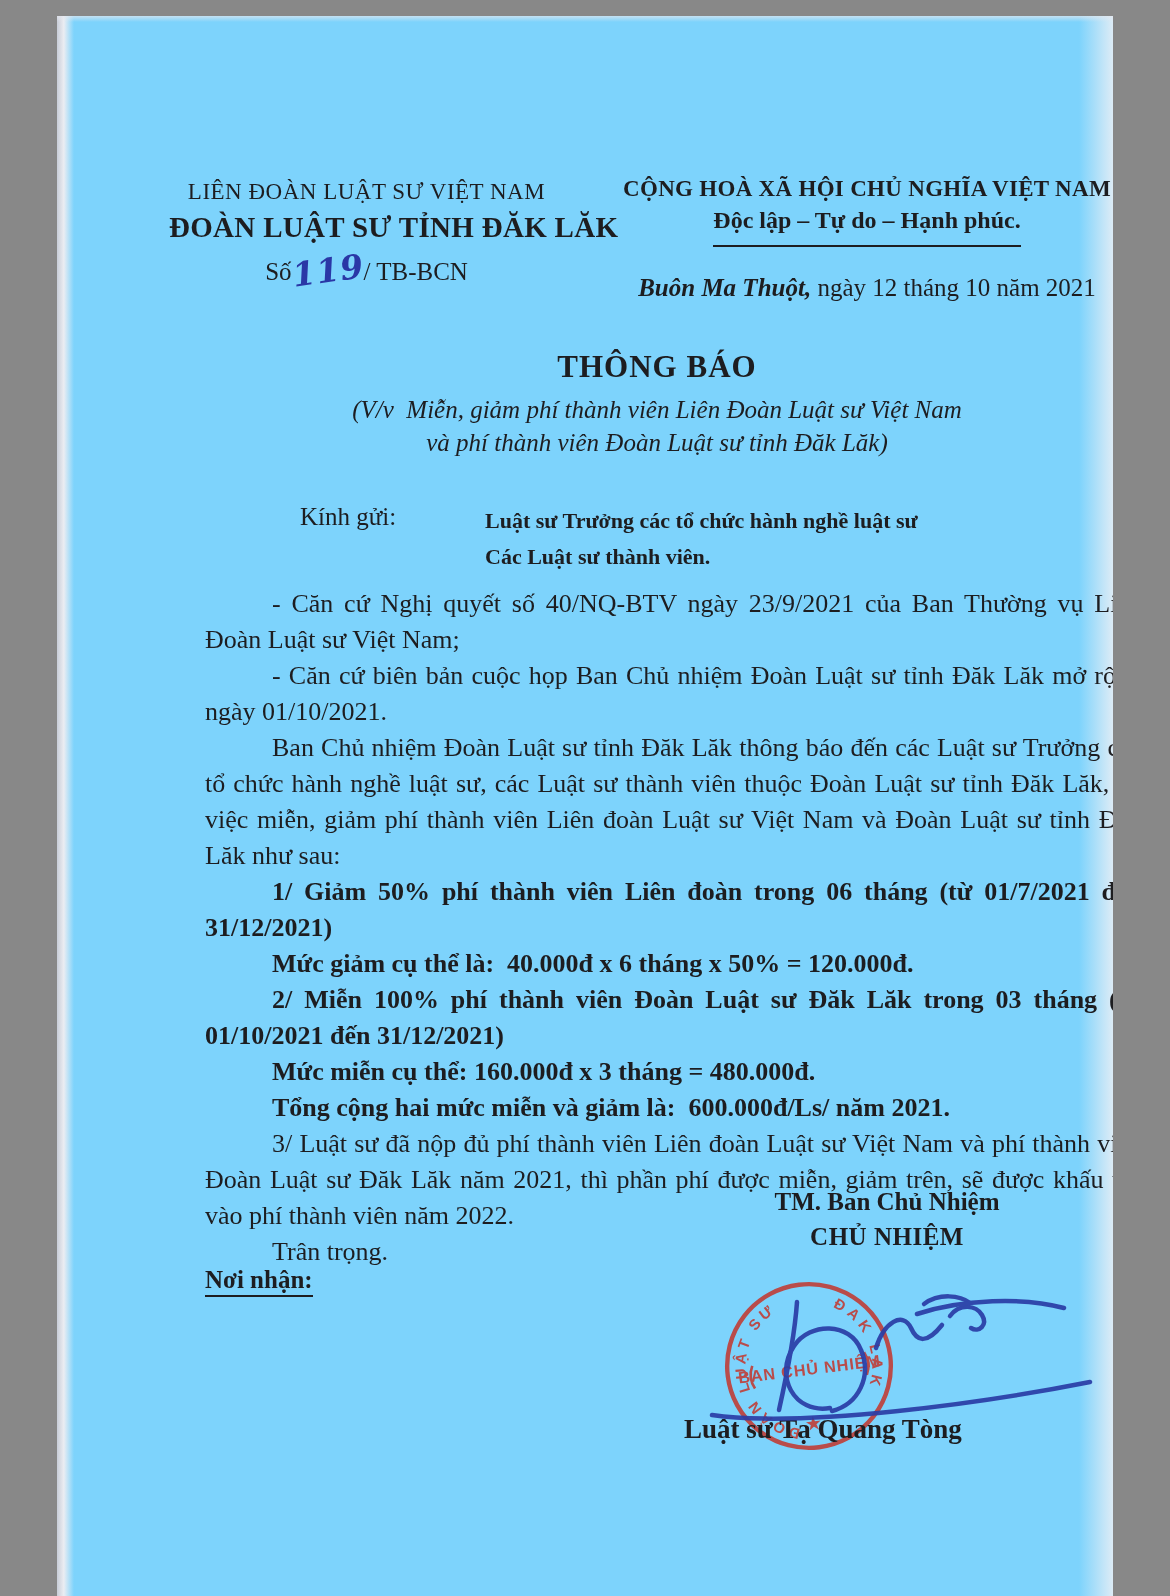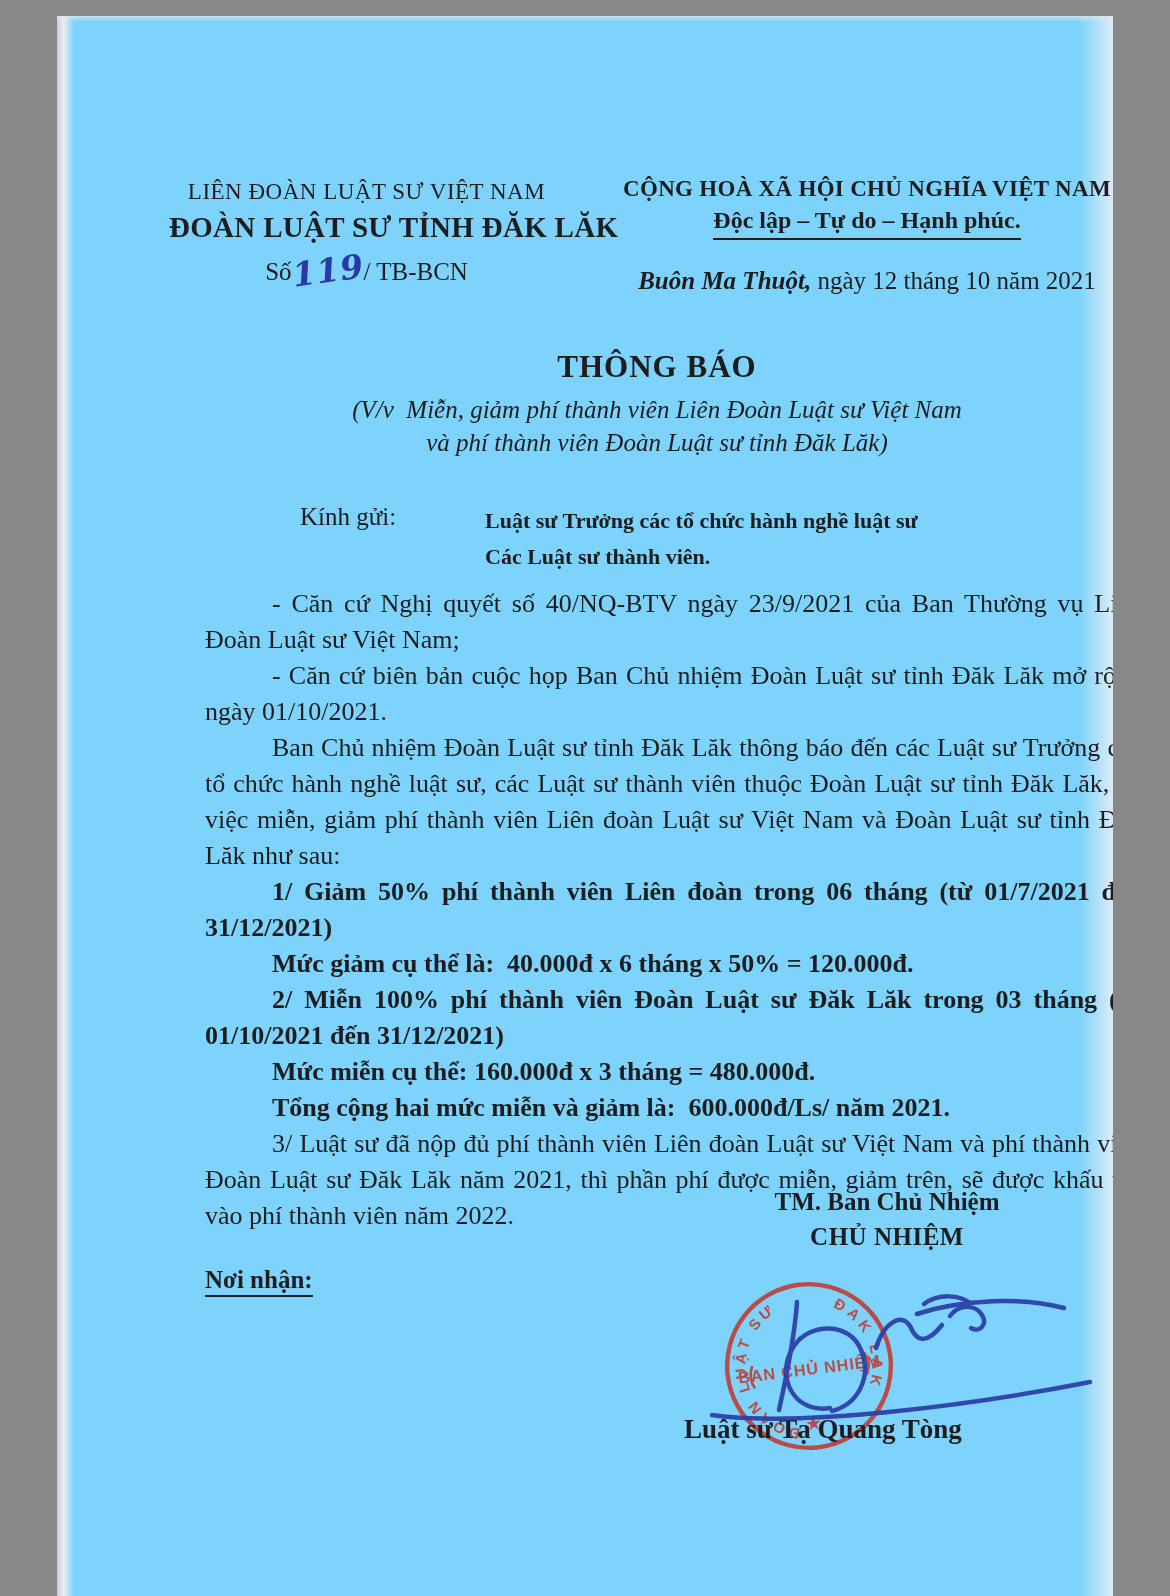--- a/index.html
+++ b/index.html
@@ -19,21 +19,21 @@
   .org-block{position:absolute;left:112px;top:163px;width:395px;text-align:center;}
   .org-line1{font-size:23px;letter-spacing:.5px;white-space:nowrap;}
   .org-line2{font-size:29px;font-weight:bold;letter-spacing:.3px;margin-top:6px;white-space:nowrap;}
   .doc-number{font-size:25px;margin-top:5px;white-space:nowrap;}
   .handwritten-number{display:inline-block;color:#2a37a6;font-size:33px;font-style:italic;
     font-family:"DejaVu Serif",serif;transform:rotate(-8deg) translateY(2px);font-weight:bold;letter-spacing:1px;}
 
   .national-block{position:absolute;left:545px;top:160px;width:530px;text-align:center;}
   .nat-line1{font-size:23px;font-weight:bold;letter-spacing:.3px;white-space:nowrap;}
   .nat-line2{font-size:24px;font-weight:bold;margin-top:5px;}
-  .nat-line2 span{display:inline-block;border-bottom:2.5px solid #1d1d20;padding-bottom:4px;}
+  .nat-line2 span{display:inline-block;border-bottom:2.5px solid #1d1d20;padding-bottom:11px;}
   .place-date{font-size:25px;margin-top:27px;white-space:nowrap;}
   .place-name{font-weight:bold;font-style:italic;}
 
   .title-block{position:absolute;left:115px;top:333px;width:970px;text-align:center;}
   .doc-title{font-size:31px;font-weight:bold;letter-spacing:1px;}
   .doc-subtitle{font-size:25px;font-style:italic;margin-top:8px;line-height:33px;}
 
   .salutation{position:absolute;left:243px;top:487px;display:flex;}
   .salutation-label{font-size:25px;width:185px;}
   .salutation-recipients{font-size:22px;font-weight:bold;line-height:36px;}
@@ -98,20 +98,21 @@
   <div class="body-text">
     <p>- Căn cứ Nghị quyết số 40/NQ-BTV ngày 23/9/2021 của Ban Thường vụ Liên Đoàn Luật sư Việt Nam;</p>
     <p>- Căn cứ biên bản cuộc họp Ban Chủ nhiệm Đoàn Luật sư tỉnh Đăk Lăk mở rộng ngày 01/10/2021.</p>
     <p>Ban Chủ nhiệm Đoàn Luật sư tỉnh Đăk Lăk thông báo đến các Luật sư Trưởng các tổ chức hành nghề luật sư, các Luật sư thành viên thuộc Đoàn Luật sư tỉnh Đăk Lăk, về việc miễn, giảm phí thành viên Liên đoàn Luật sư Việt Nam và Đoàn Luật sư tỉnh Đak Lăk như sau:</p>
     <p class="bold">1/ Giảm 50% phí thành viên Liên đoàn trong 06 tháng (từ 01/7/2021 đến 31/12/2021)</p>
     <p class="bold">Mức giảm cụ thể là: &nbsp;40.000đ x 6 tháng x 50% = 120.000đ.</p>
     <p class="bold">2/ Miễn 100% phí thành viên Đoàn Luật sư Đăk Lăk trong 03 tháng (từ 01/10/2021 đến 31/12/2021)</p>
     <p class="bold">Mức miễn cụ thể: 160.000đ x 3 tháng = 480.000đ.</p>
     <p class="bold">Tổng cộng hai mức miễn và giảm là: &nbsp;600.000đ/Ls/ năm 2021.</p>
     <p>3/ Luật sư đã nộp đủ phí thành viên Liên đoàn Luật sư Việt Nam và phí thành viên Đoàn Luật sư Đăk Lăk năm 2021, thì phần phí được miễn, giảm trên, sẽ được khấu trừ vào phí thành viên năm 2022.</p>
+    <p>Trân trọng.</p>
   </div>
 
   <div class="footer-recipients">
     <div class="footer-recipients-heading">Nơi nhận:</div>
   </div>
 
   <div class="sign-block">
     <div class="sign-line1">TM. Ban Chủ Nhiệm</div>
     <div class="sign-line2">CHỦ NHIỆM</div>
   </div>

